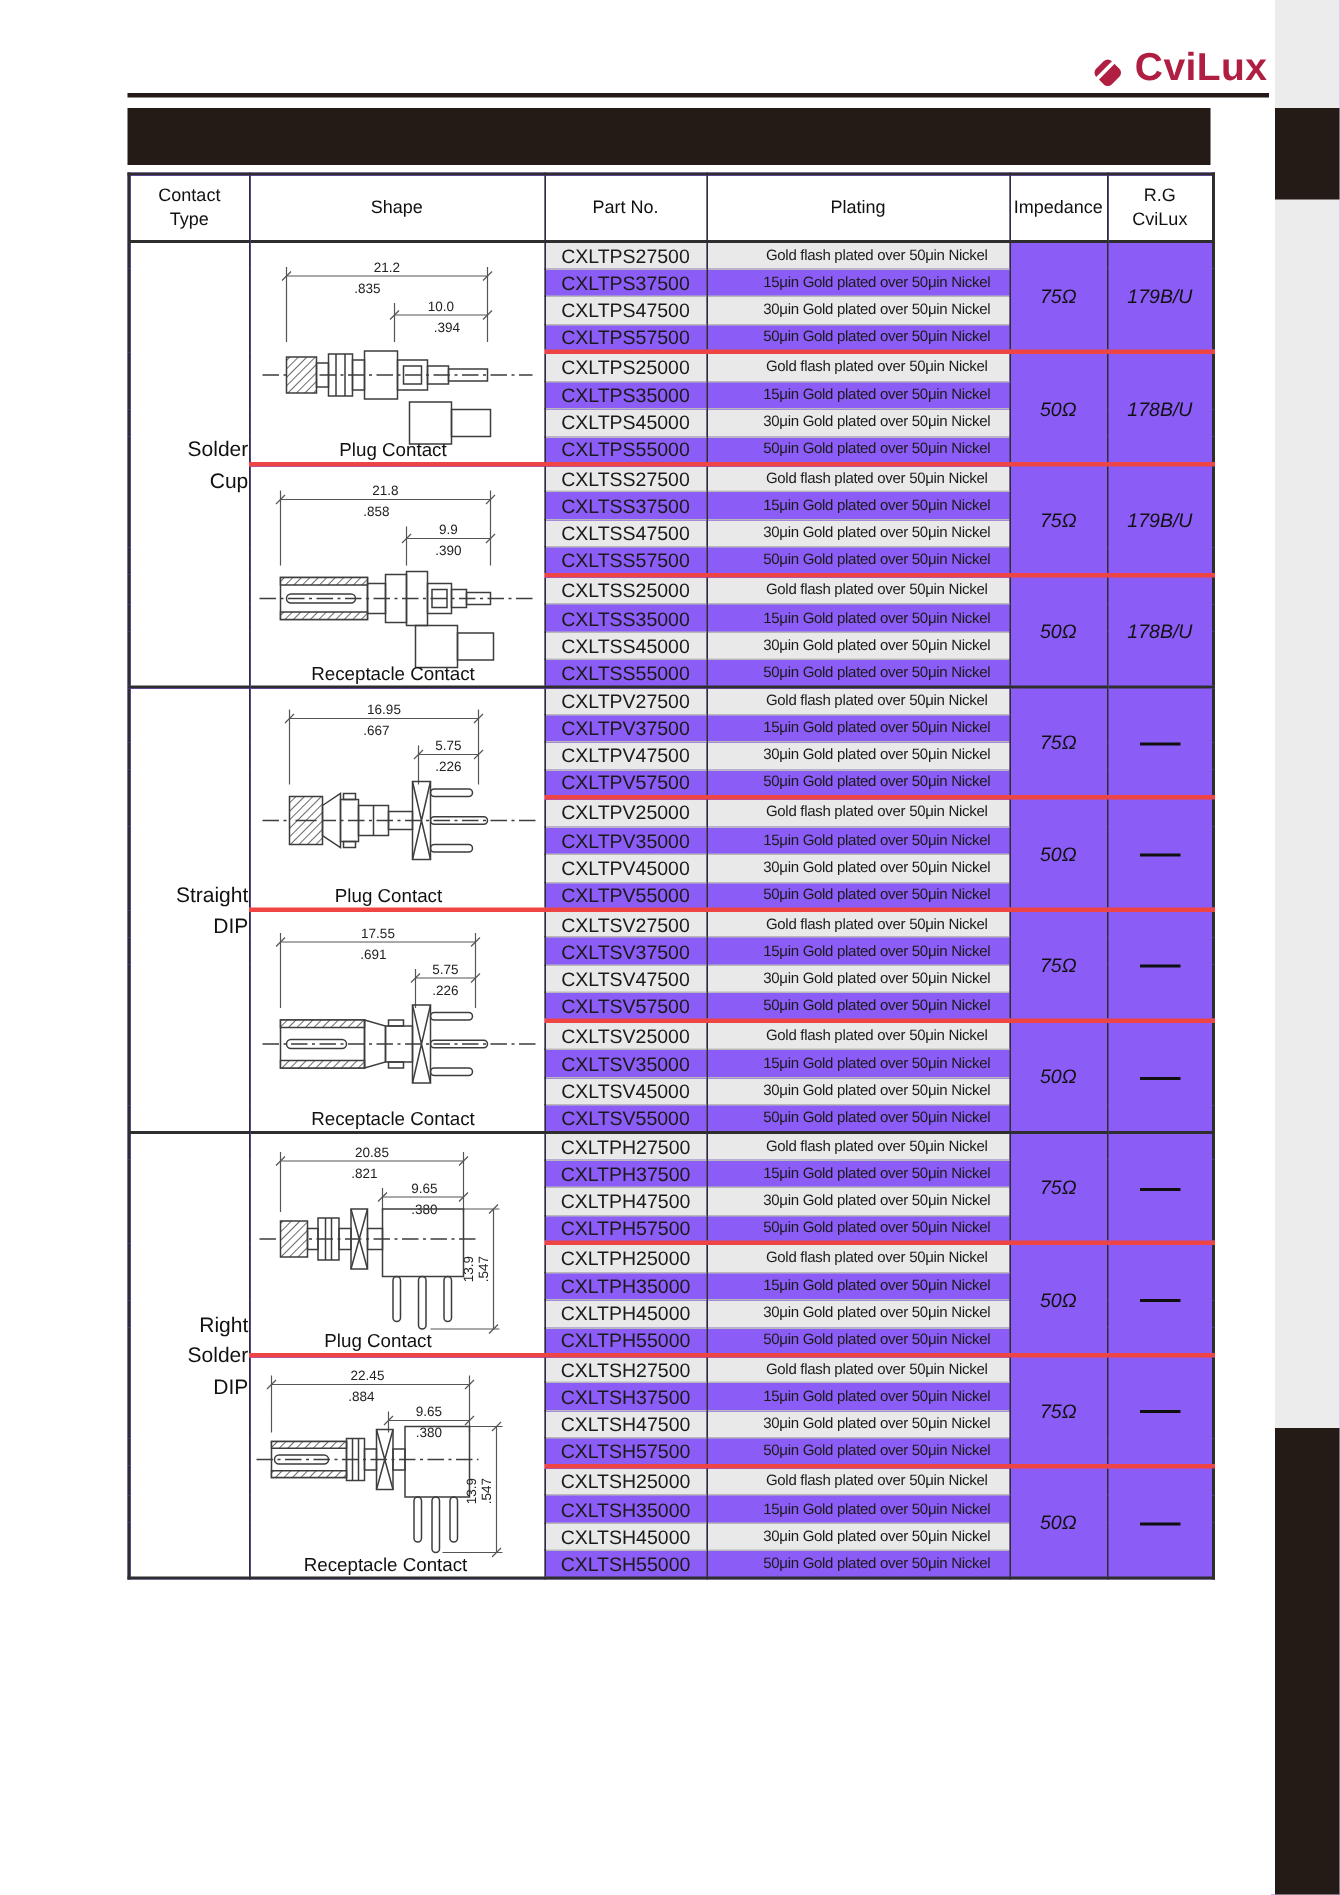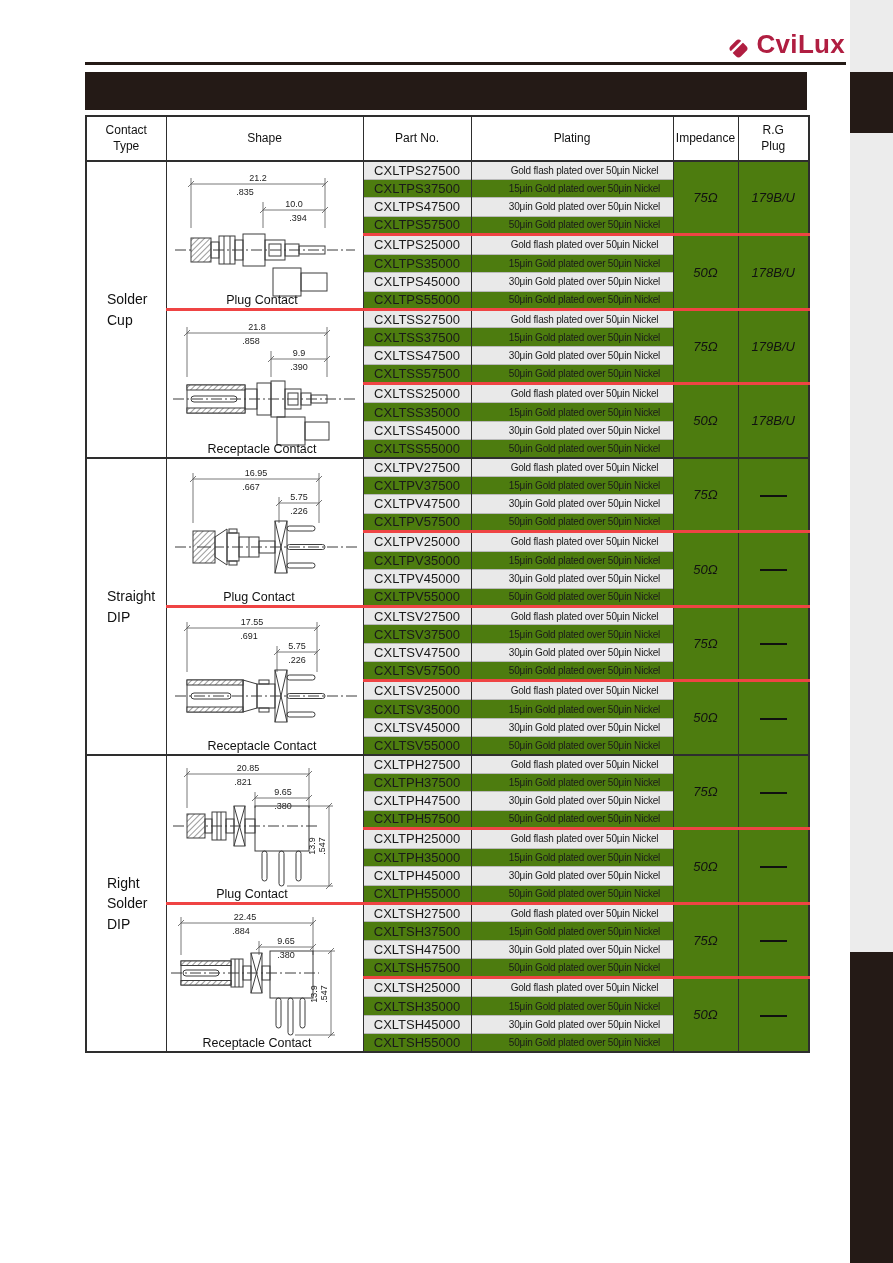--- a/index.html
+++ b/index.html
@@ -13,33 +13,33 @@
   .side-tab.bottom { top:952px; height:311px; }
 
   .logo { position:absolute; top:29px; right:48px; display:flex; align-items:flex-end; gap:7px; }
   .logo-text { font-size:26px; font-weight:bold; color:#b01e41; letter-spacing:0.3px; }
 
   .rule { position:absolute; top:62px; left:85px; width:761px; height:3px; background:#241a16; }
   .banner { position:absolute; top:72px; left:85px; width:722px; height:38px; background:#241a16; }
 
   table.catalog {
     position:absolute; top:115px; left:85px; width:723px;
-    border-collapse:collapse; table-layout:fixed; background:#4d7c0f;
+    border-collapse:collapse; table-layout:fixed; background:#8b5cf6;
     border:2px solid #2e2e2e;
   }
   .catalog th, .catalog td { border-left:1px solid #2e2e2e; border-right:1px solid #2e2e2e; padding:0; overflow:hidden; }
   .catalog thead th {
     height:43px; font-size:12px; font-weight:normal; color:#111;
     white-space:pre-line; line-height:1.3; border-bottom:1px solid #2e2e2e; background:#fff;
   }
   .catalog tbody tr { height:18.4px; }
   td.part { font-size:13px; text-align:center; color:#1a1a1a; }
   td.plating { font-size:10px; text-align:center; color:#1a1a1a; letter-spacing:-0.2px;padding-left:25px; }
   td.impedance, td.cable { font-size:13px; text-align:center; color:#111;font-style:italic; }
-  td.contact-type { font-size:14px; text-align:left; white-space:pre-line; line-height:1.45; vertical-align:middle; background:#fff;padding-left:20px; }
+  td.contact-type { font-size:14px; text-align:right; white-space:pre-line; line-height:1.45; vertical-align:middle; background:#fff;padding-left:20px; }
   td.shape { vertical-align:top; background:#fff;text-align:right; }
   td.part, td.plating { border-top:1px solid #b9b9b9; }
   tr.group-start td { border-top:3px solid #ef4444; }
   tr.section-start td { border-top:2px solid #2e2e2e; }
   tr.shaded td.part, tr.shaded td.plating { background:#e9e9e9; }
   .dash { display:inline-block; width:27px; border-top:2px solid #101010; vertical-align:middle; }
 
   .shape-fig { position:relative; width:197px; height:146px; margin:0 auto; }
   svg text { font-family:"Liberation Sans", sans-serif; }
   .dim { font-size:9px; fill:#222; }
@@ -75,21 +75,21 @@
   </colgroup>
   <thead>
     <tr>
       <th>Contact
 Type</th>
       <th>Shape</th>
       <th>Part No.</th>
       <th>Plating</th>
       <th>Impedance</th>
       <th>R.G
-Plug</th>
+CviLux</th>
     </tr>
   </thead>
   <tbody id="tbody">
       <tr class="shaded group-start sub-start section-start">
         <td class="contact-type" rowspan="16">Solder
 Cup</td>
         <td class="shape" rowspan="8">
   <div class="shape-fig">
     <svg width="197" height="146" viewBox="0 0 197 146">
       <defs>

